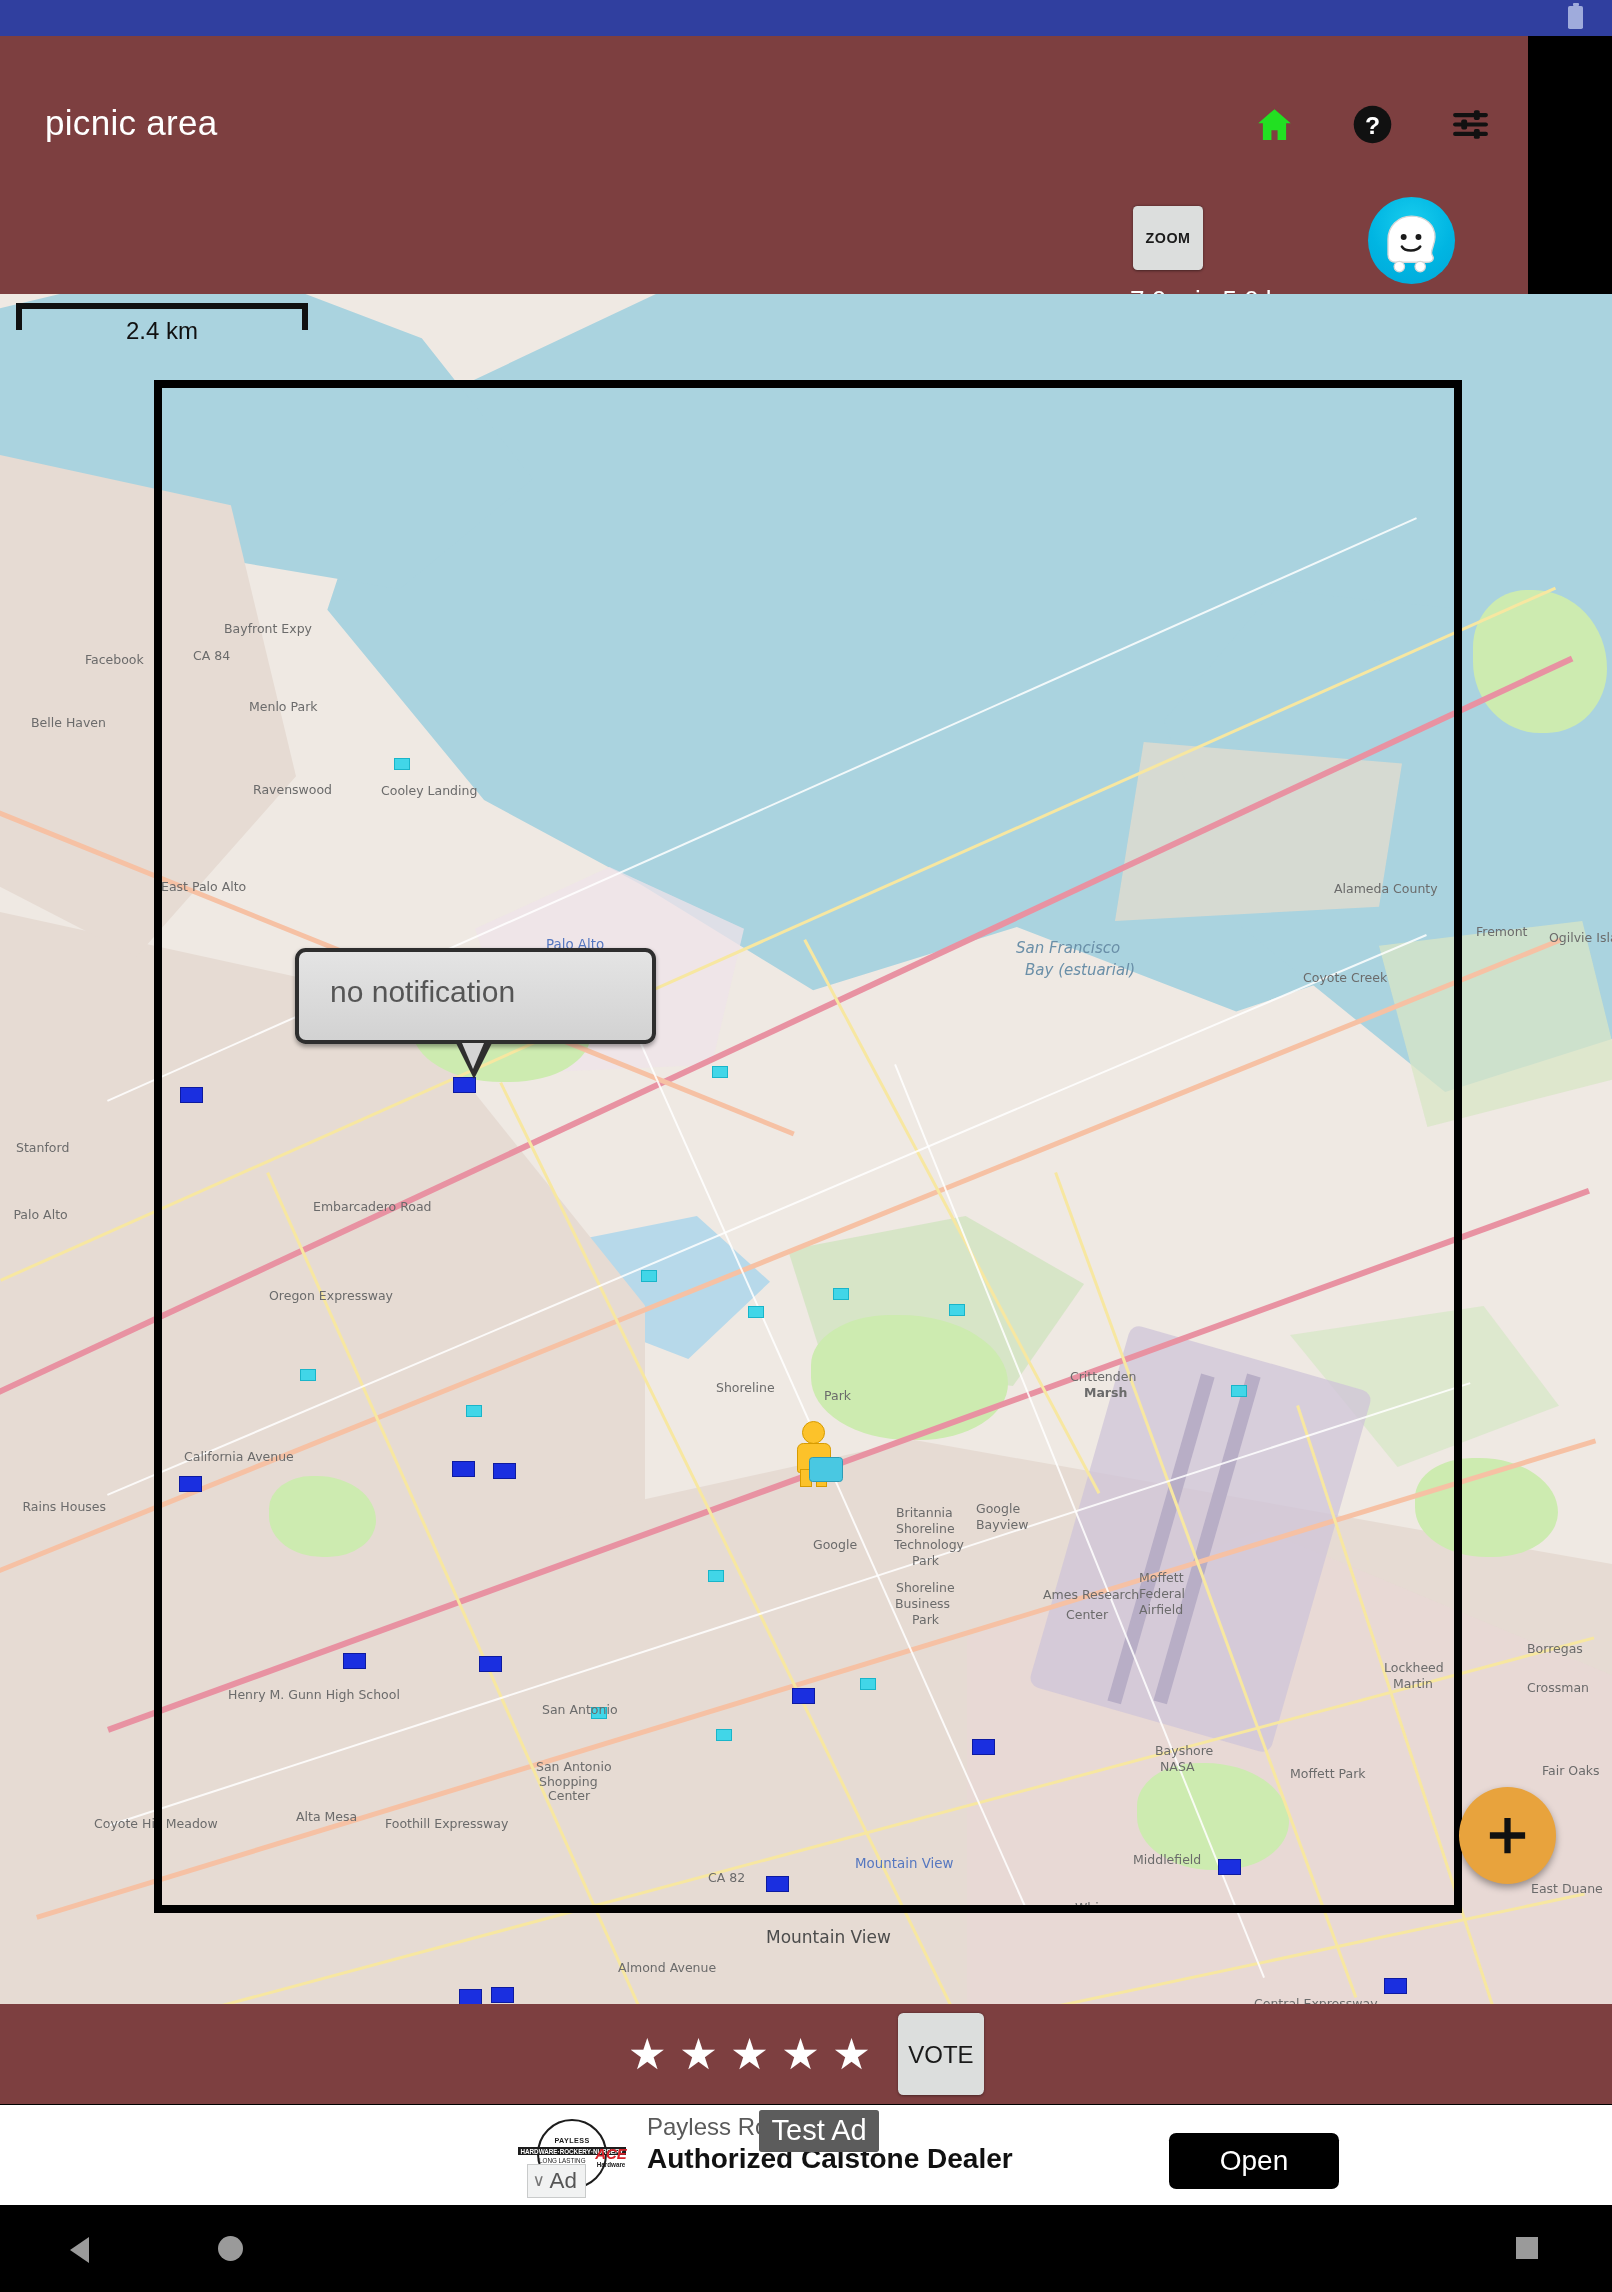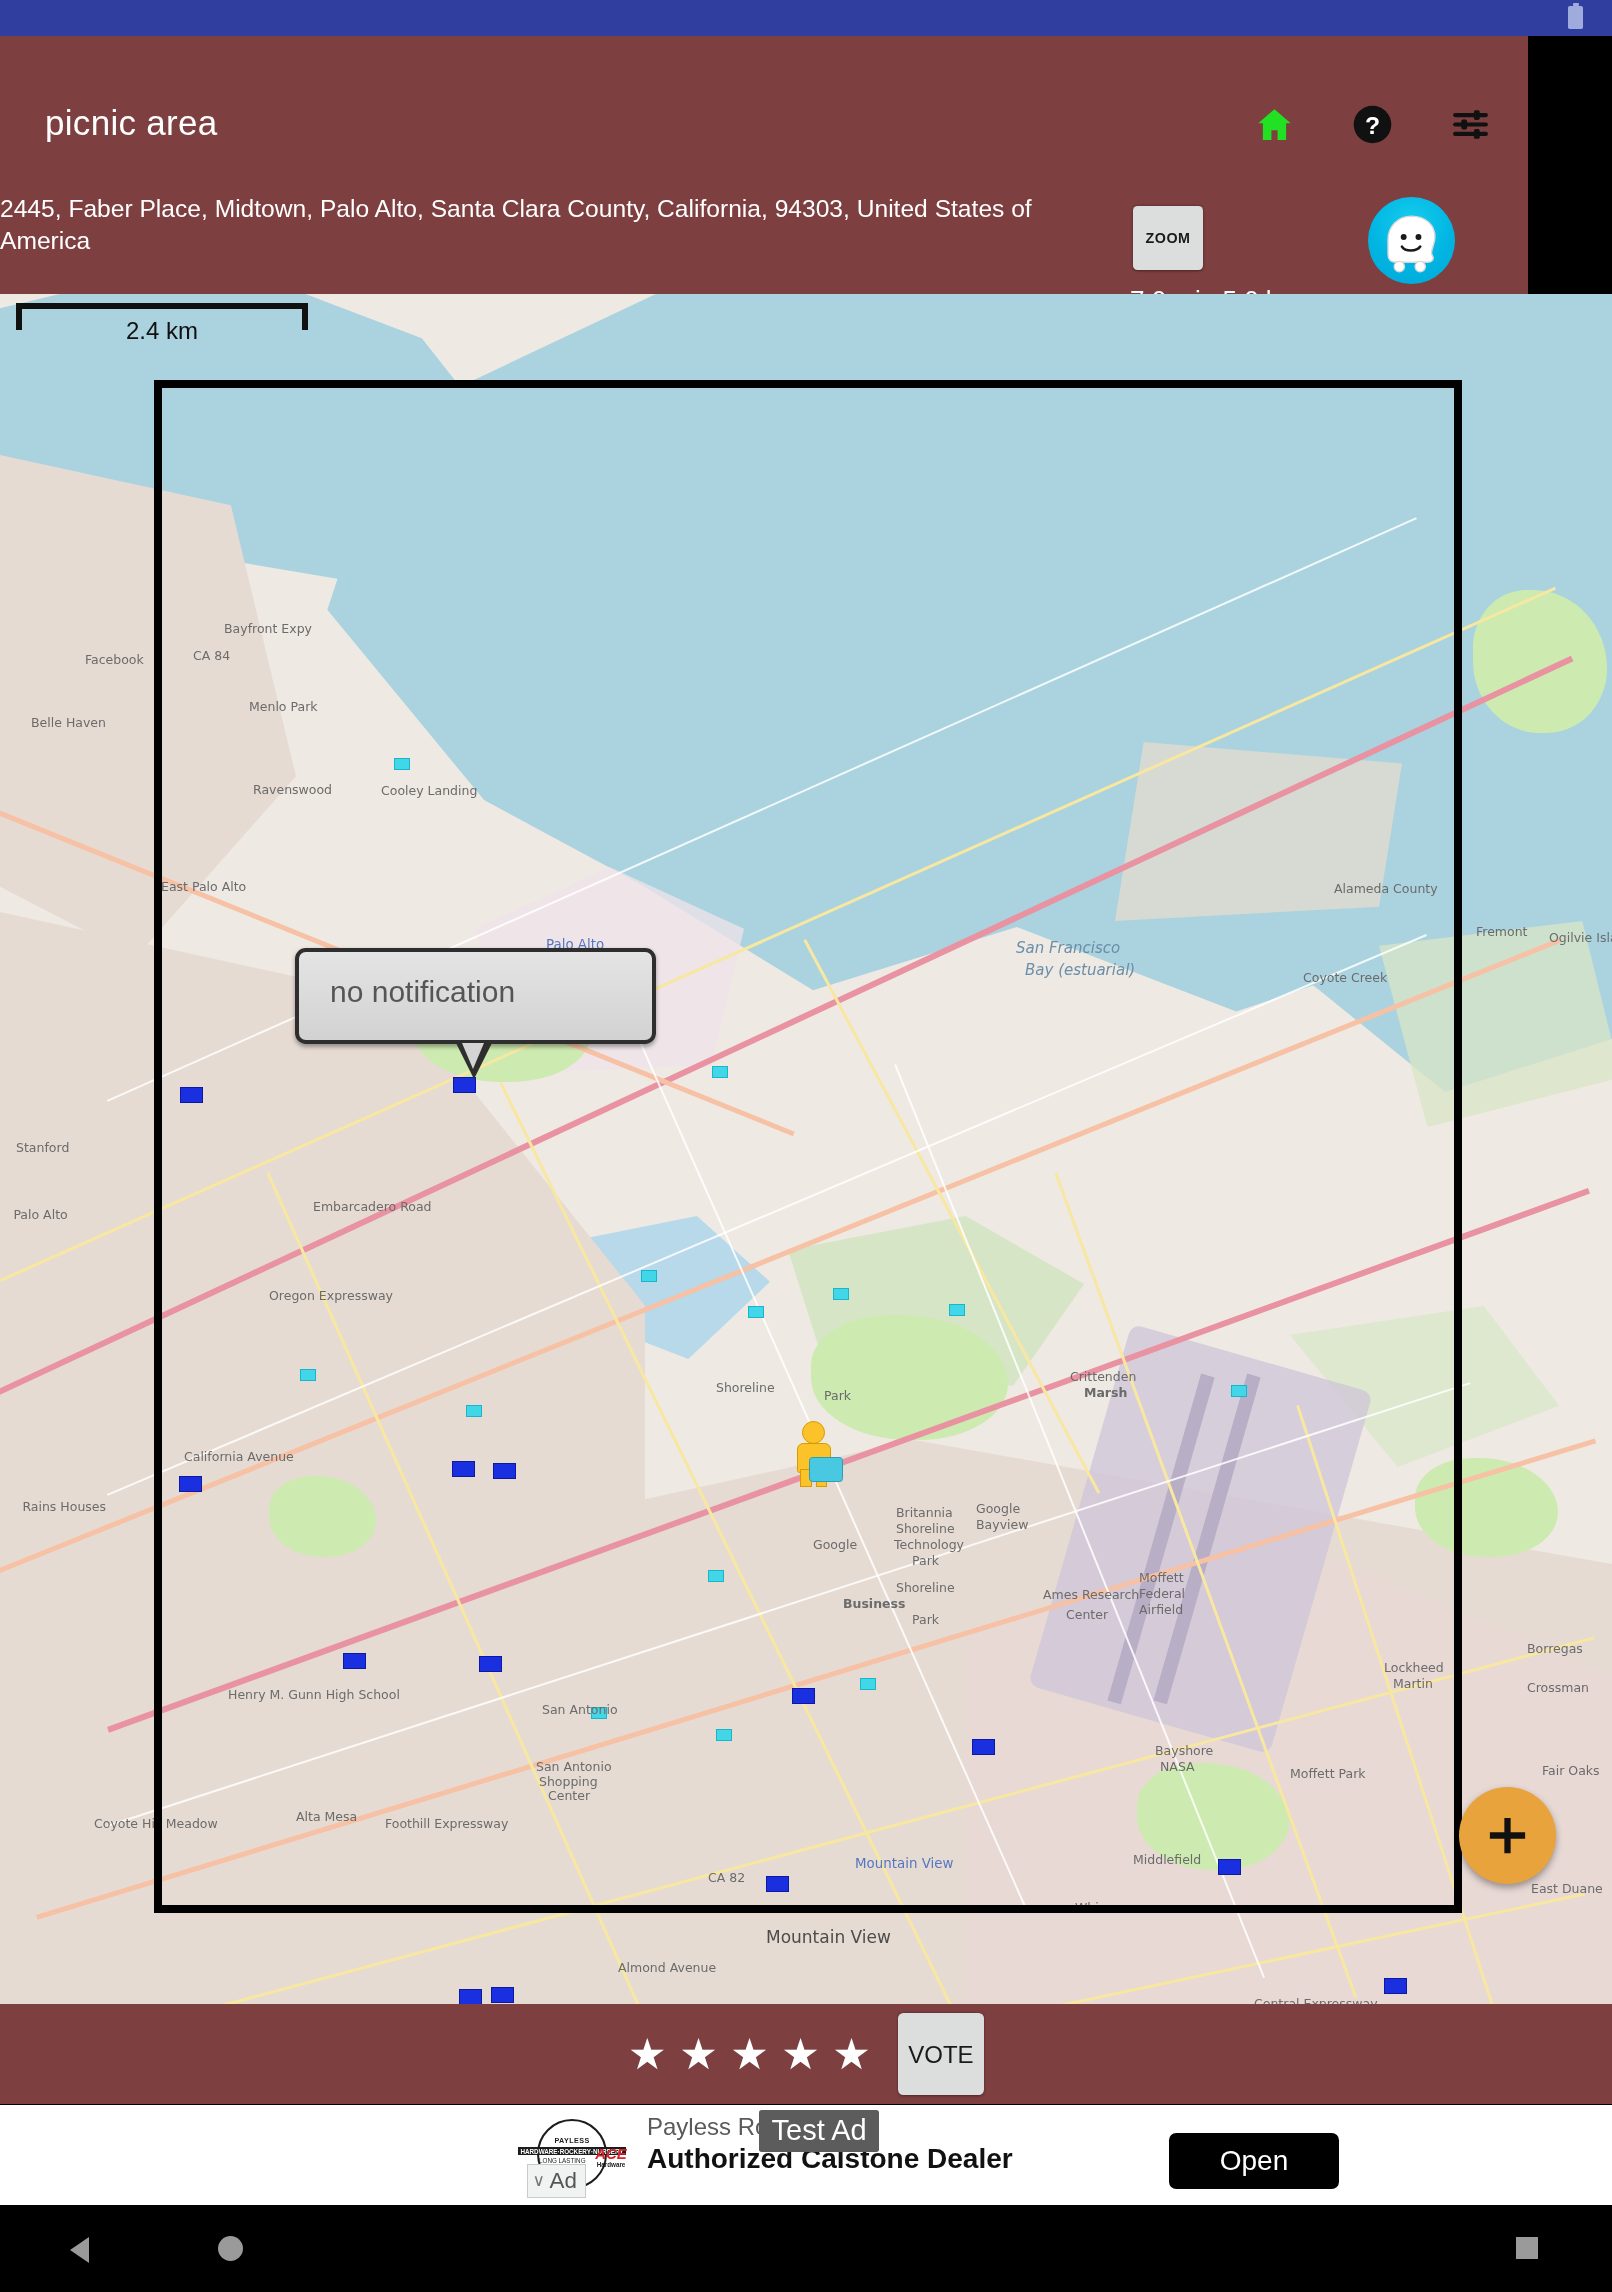--- a/index.html
+++ b/index.html
@@ -326,21 +326,20 @@
           </g>
           <g fill="#111">
             <rect x="14" y="3.6" width="3.4" height="5.8" rx="1"></rect>
             <rect x="6.6" y="9.1" width="3.4" height="5.8" rx="1"></rect>
             <rect x="14" y="14.6" width="3.4" height="5.8" rx="1"></rect>
           </g>
         </svg>
       </div>
     </div>
 
-    <div class="addr">2445, Faber Place, Midtown, Palo Alto, Santa Clara County, California, 94303, United States of America</div>
 
     <div class="zoom-btn">ZOOM</div>
     <div class="route-info">7.0 min;5.0 km</div>
 
     <div class="waze">
       <svg viewBox="0 0 100 100" width="87" height="87" aria-hidden="true">
         <path d="M50 22c16 0 27 10 27 24 0 8-4 13-4 18 0 3 2 4 2 6 0 3-3 5-8 5H33c-8 0-10-4-10-9 0-6 0-12 0-17 0-15 11-27 27-27z" fill="#ffffff" stroke="#d7d7d7" stroke-width="1.6"></path>
         <circle cx="41" cy="46" r="3.4" fill="#1a1a1a"></circle>
         <circle cx="58" cy="46" r="3.4" fill="#1a1a1a"></circle>
         <path d="M39 57c3.5 6 17 6 21 0" stroke="#1a1a1a" stroke-width="3" fill="none" stroke-linecap="round"></path>
@@ -457,21 +456,21 @@
           <div class="maplabel" style="left: 1043px; top: 1293px;">Ames Research</div>
           <div class="maplabel" style="left: 1066px; top: 1313px;">Center</div>
           <div class="maplabel" style="left: 1139px; top: 1276px;">Moffett</div>
           <div class="maplabel" style="left: 1139px; top: 1292px;">Federal</div>
           <div class="maplabel" style="left: 1139px; top: 1308px;">Airfield</div>
           <div class="maplabel" style="left: 896px; top: 1211px;">Britannia</div>
           <div class="maplabel" style="left: 896px; top: 1227px;">Shoreline</div>
           <div class="maplabel" style="left: 894px; top: 1243px;">Technology</div>
           <div class="maplabel" style="left: 912px; top: 1259px;">Park</div>
           <div class="maplabel" style="left: 896px; top: 1286px;">Shoreline</div>
-          <div class="maplabel" style="left: 843px; top: 1302px; font-weight: bold;">Business</div>
+          <div class="maplabel" style="left: 895px; top: 1302px;">Business</div>
           <div class="maplabel" style="left: 912px; top: 1318px;">Park</div>
           <div class="maplabel" style="left: 813px; top: 1243px;">Google</div>
           <div class="maplabel" style="left: 976px; top: 1207px;">Google</div>
           <div class="maplabel" style="left: 976px; top: 1223px;">Bayview</div>
           <div class="maplabel" style="left: 716px; top: 1086px;">Shoreline</div>
           <div class="maplabel" style="left: 824px; top: 1094px;">Park</div>
           <div class="maplabel" style="left: 1070px; top: 1075px;">Crittenden</div>
           <div class="maplabel" style="left: 1084px; top: 1091px; font-weight: bold;">Marsh</div>
           <div class="maplabel" style="left: 1384px; top: 1366px;">Lockheed</div>
           <div class="maplabel" style="left: 1393px; top: 1382px;">Martin</div>

